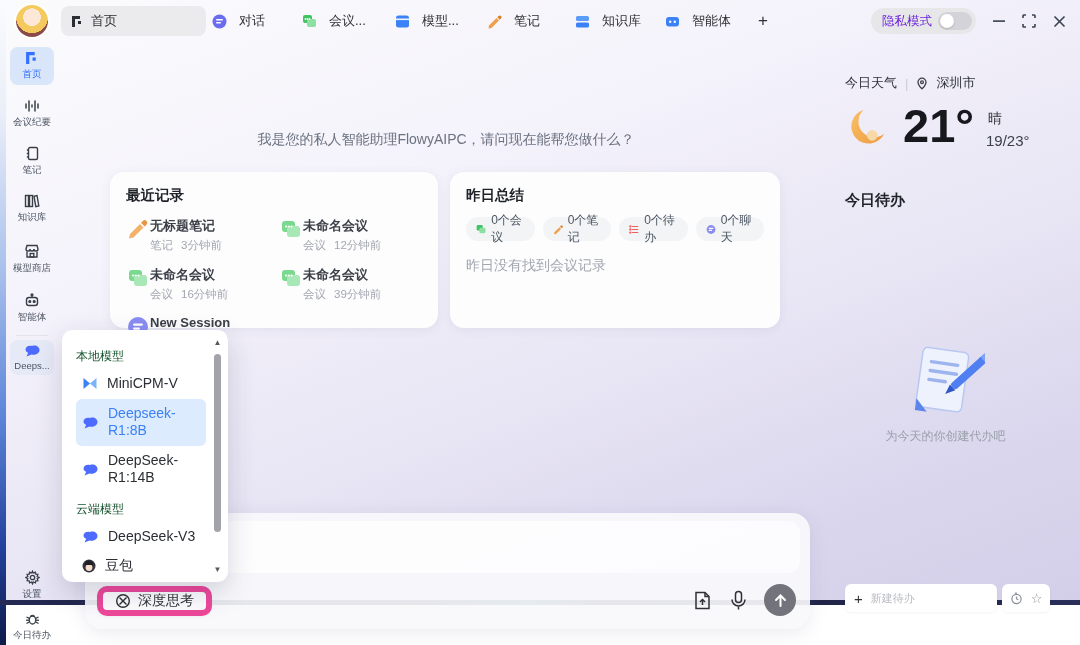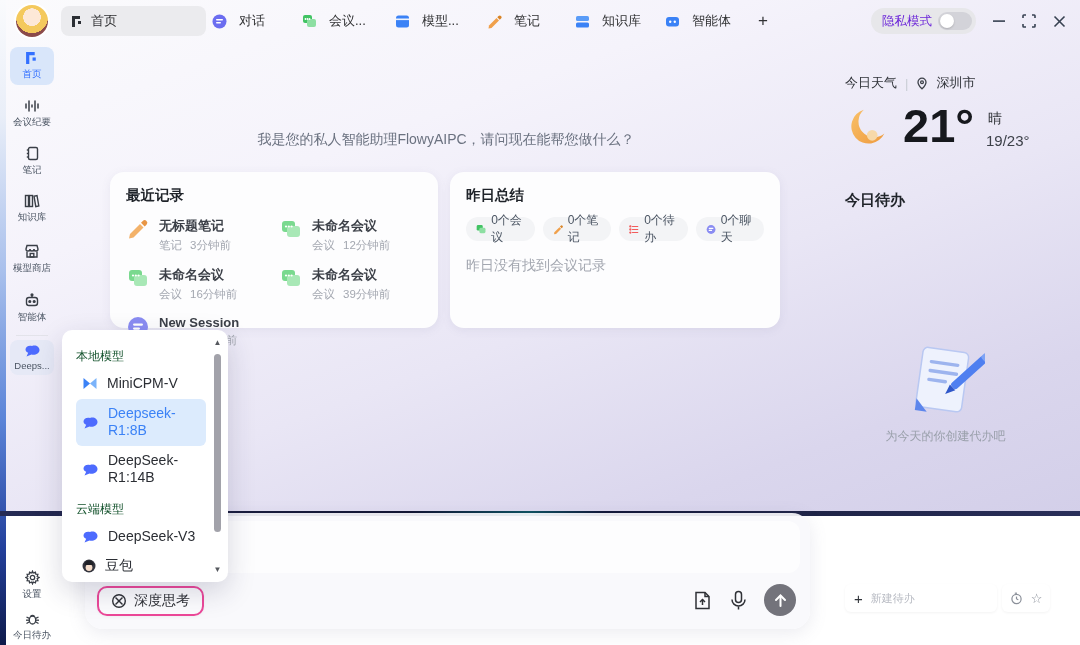--- a/index.html
+++ b/index.html
@@ -1,18 +1,18 @@
 <!DOCTYPE html>
 <html><head>
 <meta charset="utf-8">
 <style>
   * { margin:0; padding:0; box-sizing:border-box; }
   html,body { width:1080px; height:645px; overflow:hidden;
     font-family:"Liberation Sans","DejaVu Sans",sans-serif; }
-  .stage { position:relative; width:1080px; height:516px;
+  .stage { position:relative; width:1080px; height:605px;
     background:linear-gradient(160deg,#fbfbfd 0%,#f5f3fb 30%,#e9e6f5 58%,#dad6ed 82%,#d3cfe9 100%); }
   .abs { position:absolute; }
 
   
   .edge-left { left:0; top:0; width:6px; height:645px;
     background:linear-gradient(180deg,#fafbfd 0%,#e9eef8 18%,#a9c0ec 42%,#5b84d8 65%,#23409c 85%,#0e1a4a 100%); }
   .edge-bottom { left:0; bottom:0; width:1080px; height:5px;
     background:linear-gradient(90deg,#262b55 0%,#181d3e 18%,#0f1230 38%,#0b4f5e 49%,#101537 56%,#1f2447 75%,#2a2f5a 100%); }
 
   
@@ -47,37 +47,37 @@
   .main-title { left:110px; width:672px; top:82px; text-align:center;
     font-size:38px; font-weight:700; color:#17181c; letter-spacing:2px; }
   .main-sub { left:110px; width:672px; top:131px; text-align:center; font-size:14px; color:#6b7280; }
 
   .card { top:172px; height:156px; background:#fdfdfe; border-radius:14px;
     box-shadow:0 2px 10px rgba(110,110,150,.10); padding:14px 16px; }
   .card-recent { left:110px; width:328px; }
   .card-summary { left:450px; width:330px; }
   .card-title { font-size:14.5px; font-weight:700; color:#1f2329; }
   .recent-grid { margin-top:12px; display:grid; grid-template-columns:1fr 1fr; row-gap:13px; column-gap:10px; }
-  .ritem { display:flex; gap:9px; align-items:flex-start; }
+  .ritem { display:flex; align-items:flex-start; }
   .ritem .name { font-size:13px; font-weight:600; color:#3c4048; }
   .ritem .meta { margin-top:3px; font-size:11.5px; color:#a3a7b0; display:flex; gap:8px; }
   .chip-row { margin-top:12px; display:flex; gap:8px; }
   .chip { display:flex; align-items:center; gap:5px; background:#f3f4f6; border-radius:999px;
     height:24px; padding:0 10px; font-size:12px; color:#4b5563; }
   .summary-empty { margin-top:16px; font-size:14px; color:#a3a7b0; }
 
   .icon24 { width:24px; height:24px; flex:0 0 24px; }
 
   
   .chatbox { left:85px; top:513px; width:725px; height:116px; border-radius:18px;
     background:rgba(248,248,252,.92); box-shadow:0 4px 18px rgba(110,110,150,.14); }
   .chat-input { left:10px; top:8px; right:10px; height:52px; border-radius:12px;
     background:rgba(255,255,255,.70); }
   .deepthink { left:12px; bottom:13px; height:30px; border-radius:10px; background:#fcfcfe;
-    border:2px solid #ec4899; display:flex; align-items:center; gap:7px; padding:0 12px;
+    border:6px solid #ec4899; display:flex; align-items:center; gap:7px; padding:0 12px;
     font-size:14px; color:#2f3136; box-shadow:0 1px 3px rgba(0,0,0,.04); }
   .chat-actions { right:14px; bottom:13px; display:flex; align-items:center; gap:16px; }
   .send-btn { width:32px; height:32px; border-radius:50%; background:#73737b;
     display:flex; align-items:center; justify-content:center; }
 
   
   .dropdown { left:62px; top:330px; width:166px; height:252px; background:#ffffff; border-radius:10px;
     box-shadow:0 10px 28px rgba(40,40,80,.18); overflow:hidden; padding:10px 22px 0 14px; z-index:30; }
   .dd-section { font-size:12px; color:#14532d; margin:8px 0 4px; }
   .dd-item { display:flex; align-items:center; gap:9px; padding:6px 6px; border-radius:6px;

